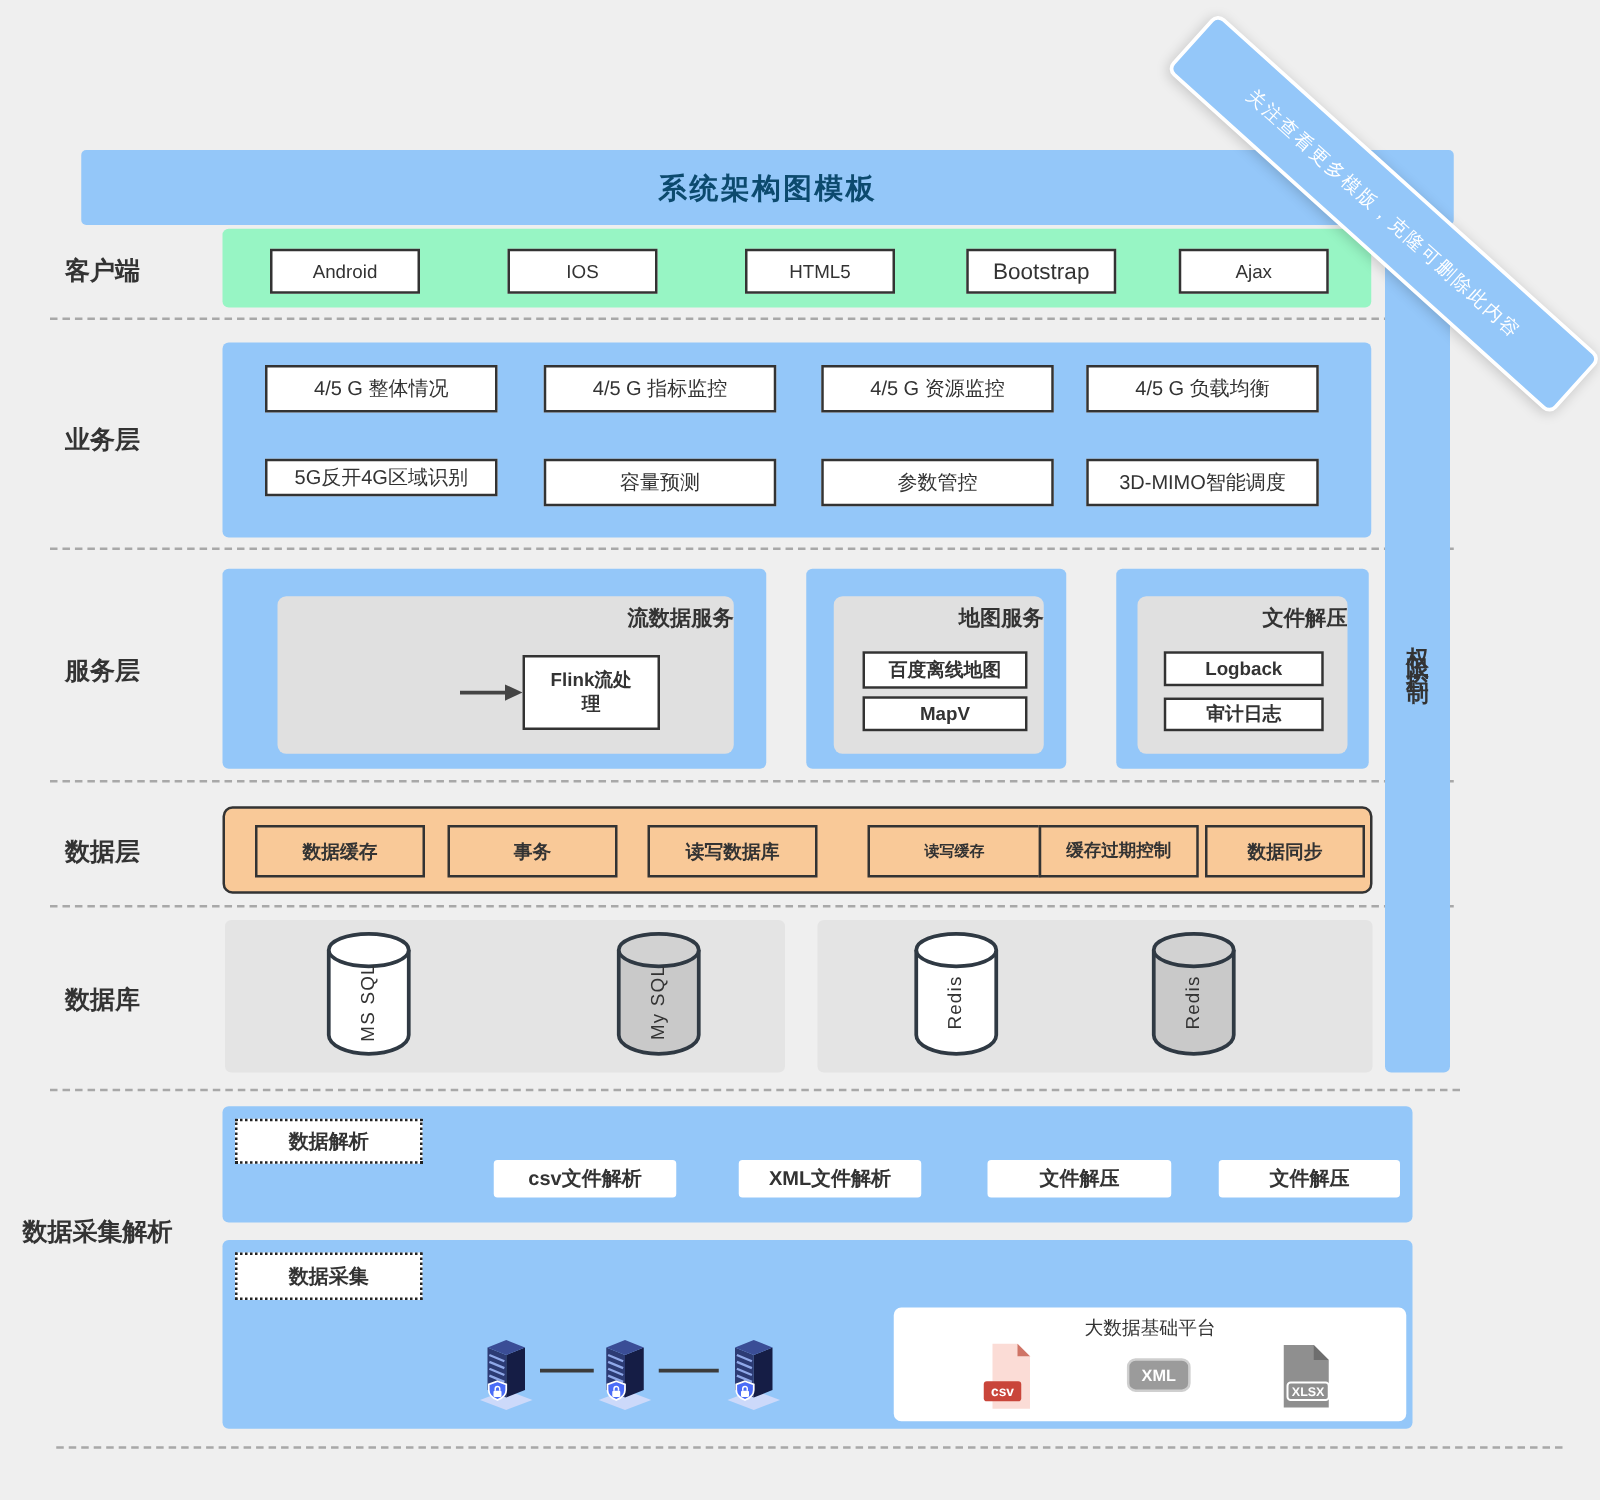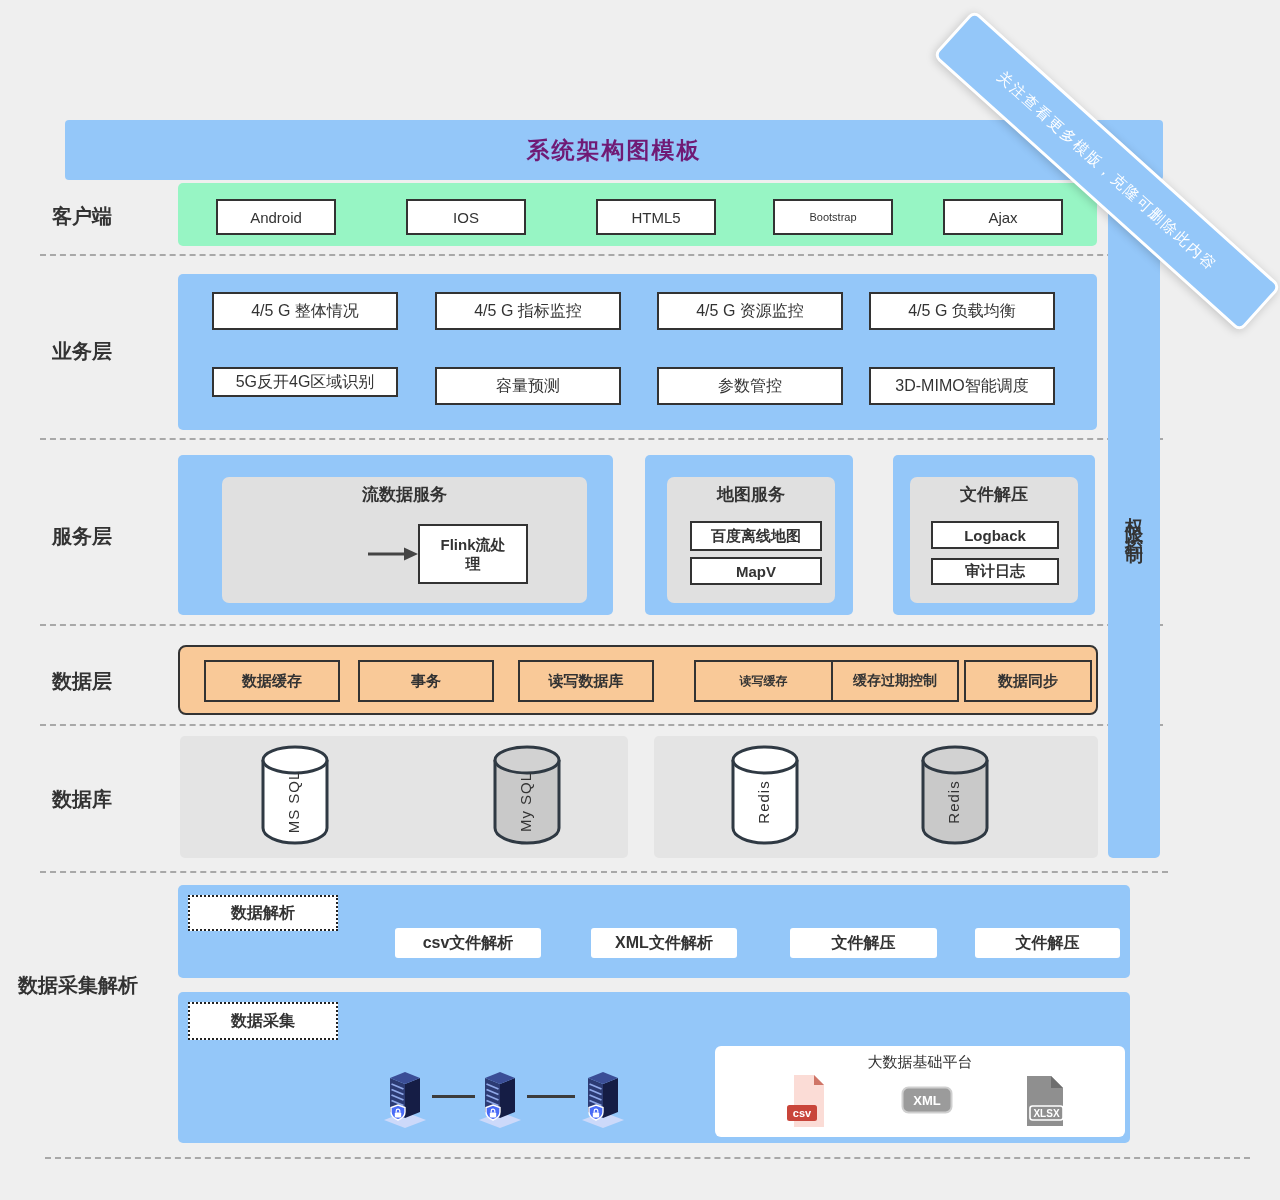--- a/index.html
+++ b/index.html
@@ -15,22 +15,22 @@
   .band{position:absolute;border-radius:5px;z-index:1;}
   .blue{background:var(--blue);}
   .green{background:var(--green);}
   .graypanel{background:var(--panel-gray);border-radius:7px;}
   .dbband{background:var(--db-gray);border-radius:5px;}
   .row-label{position:absolute;font-size:20px;font-weight:bold;color:var(--text-dark);z-index:2;}
   .node{position:absolute;background:#fff;border:2px solid var(--border-dark);display:flex;align-items:center;justify-content:center;color:var(--text-dark);box-sizing:border-box;text-align:center;z-index:2;}
   .node.bold{font-weight:bold;}
   .soft{position:absolute;background:#fff;border-radius:3px;display:flex;align-items:center;justify-content:center;color:var(--text-dark);font-weight:bold;font-size:16px;z-index:2;}
   .dotted-tag{position:absolute;background:#fff;border:2px dotted #222;display:flex;align-items:center;justify-content:center;font-weight:bold;font-size:16px;color:var(--text-dark);box-sizing:border-box;z-index:2;}
-  .group-title{position:absolute;width:100%;top:6px;text-align:center;font-size:17px;font-weight:bold;color:var(--text-dark);}
-  .banner{position:absolute;left:65px;top:120px;width:1098px;height:60px;background:var(--blue);border-radius:4px;display:flex;align-items:center;justify-content:center;color:#701a75;font-size:23px;font-weight:bold;letter-spacing:2px;z-index:2;}
+  .group-title{position:absolute;width:100%;top:6px;text-align:right;font-size:17px;font-weight:bold;color:var(--text-dark);}
+  .banner{position:absolute;left:65px;top:120px;width:1098px;height:60px;background:var(--blue);border-radius:4px;display:flex;align-items:center;justify-content:center;color:#0c4a6e;font-size:23px;font-weight:bold;letter-spacing:2px;z-index:2;}
   .perm-bar{position:absolute;left:1108px;top:183px;width:52px;height:675px;background:var(--blue);border-radius:5px;display:flex;align-items:center;justify-content:center;z-index:2;}
   .perm-bar span{writing-mode:vertical-lr;text-orientation:upright;font-size:18px;font-weight:bold;color:var(--text-dark);letter-spacing:9px;}
   .ribbon{position:absolute;left:900px;top:140px;width:408px;height:56px;background:var(--blue);border:3px solid #fff;border-radius:8px;transform:rotate(42deg);display:flex;align-items:center;justify-content:center;color:#fff;font-size:15px;letter-spacing:2px;box-shadow:0 2px 10px rgba(0,0,0,.18);z-index:6;}
   .two-line{white-space:pre-line;line-height:1.3;}
   .card{position:absolute;background:#fff;border-radius:6px;z-index:2;}
   .card-title{position:absolute;width:100%;top:7px;text-align:center;font-size:15px;color:var(--text-dark);}
   .cyl-label{font-size:15px;fill:#333;letter-spacing:1px;}
   .conn{position:absolute;height:3px;background:#3c3c3c;z-index:3;}
   svg{display:block;}
 </style>
@@ -62,21 +62,21 @@
   <div class="row-label" style="left:52px;top:338px;">业务层</div>
   <div class="row-label" style="left:52px;top:523px;">服务层</div>
   <div class="row-label" style="left:52px;top:668px;">数据层</div>
   <div class="row-label" style="left:52px;top:786px;">数据库</div>
   <div class="row-label" style="left:18px;top:972px;">数据采集解析</div>
 
   <div class="band green" style="left:178px;top:183px;width:919px;height:63px;"></div>
   <div class="node" style="left:216px;top:199px;width:120px;height:36px;font-size:15px;">Android</div>
   <div class="node" style="left:406px;top:199px;width:120px;height:36px;font-size:15px;">IOS</div>
   <div class="node" style="left:596px;top:199px;width:120px;height:36px;font-size:15px;">HTML5</div>
-  <div class="node" style="left:773px;top:199px;width:120px;height:36px;font-size:11px;">Bootstrap</div>
+  <div class="node" style="left:773px;top:199px;width:120px;height:36px;font-size:18px;">Bootstrap</div>
   <div class="node" style="left:943px;top:199px;width:120px;height:36px;font-size:15px;">Ajax</div>
 
   <div class="band blue" style="left:178px;top:274px;width:919px;height:156px;"></div>
   <div class="node" style="left:212px;top:292px;width:186px;height:38px;font-size:16px;">4/5 G 整体情况</div>
   <div class="node" style="left:435px;top:292px;width:186px;height:38px;font-size:16px;">4/5 G 指标监控</div>
   <div class="node" style="left:657px;top:292px;width:186px;height:38px;font-size:16px;">4/5 G 资源监控</div>
   <div class="node" style="left:869px;top:292px;width:186px;height:38px;font-size:16px;text-align:right;">4/5 G 负载均衡</div>
   <div class="node" style="left:212px;top:367px;width:186px;height:30px;font-size:16px;">5G反开4G区域识别</div>
   <div class="node" style="left:657px;top:367px;width:186px;height:38px;font-size:16px;">参数管控</div>
   <div class="node" style="left:435px;top:367px;width:186px;height:38px;font-size:16px;">容量预测</div>

